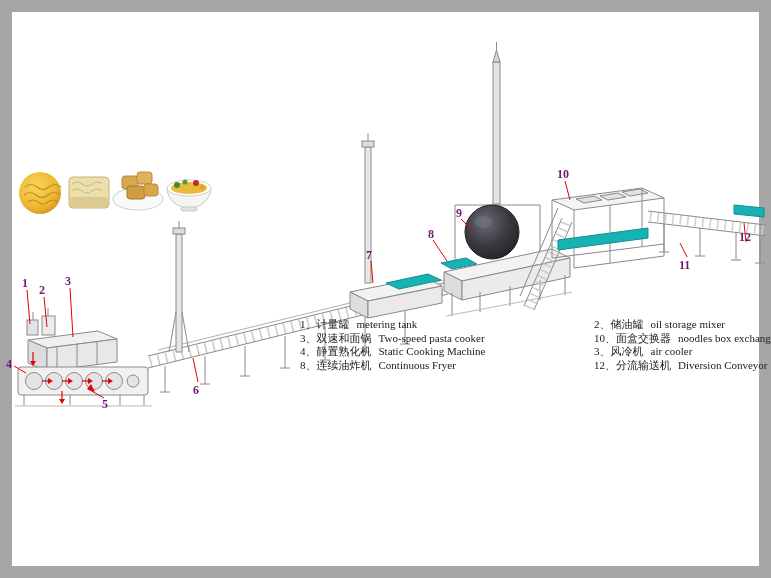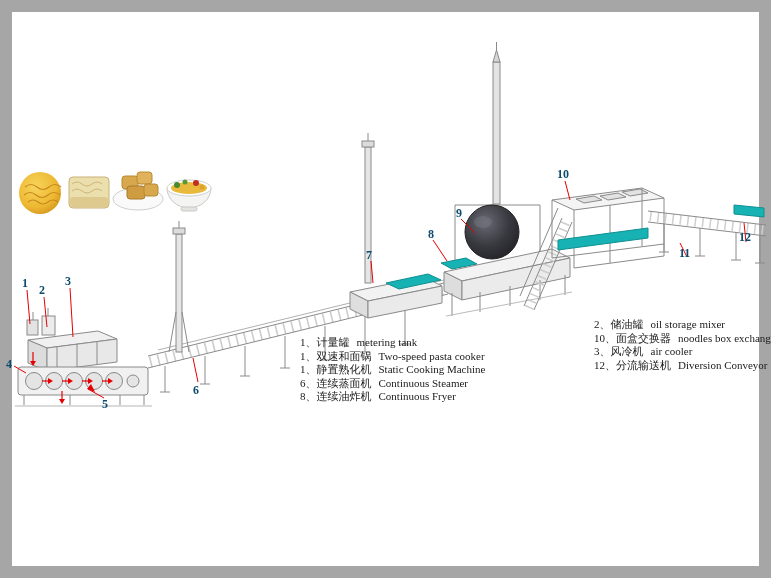--- a/index.html
+++ b/index.html
@@ -11,33 +11,33 @@
   }
   .stage { position:relative; width:771px; height:578px; background:#a6a6a6; overflow:hidden; }
   .canvas {
     position:absolute; left:12px; top:12px; width:747px; height:554px;
     background:#ffffff;
   }
   svg.art { position:absolute; left:0; top:0; z-index:2; }
   .callout-layer { position:absolute; left:0; top:0; width:771px; height:578px; z-index:4; }
   .callout {
     position:absolute;
-    color:#0c4a6e;
+    color:#701a75;
     font-family:"Liberation Serif","DejaVu Serif",serif;
     font-weight:bold;
     font-size:12px; line-height:12px;
   }
   .legend {
     position:absolute; z-index:4;
     color:#1a1a1a;
     font-family:"Liberation Serif","DejaVu Serif",serif;
     font-size:11px; line-height:13.5px;
     white-space:nowrap;
   }
-  .legend-left  { left:300px; top:336px; }
+  .legend-left  { left:300px; top:318px; }
   .legend-right { left:594px; top:318px; }
   .legend .zh { margin-right:7px; }
 </style>
 </head>
 <body>
 
 <div class="stage">
   <div class="canvas"></div>
 
   <svg class="art" width="771" height="578" viewBox="0 0 771 578">
@@ -245,29 +245,28 @@
       <div class="callout" style="left: 22px; top: 277px;">1</div>
       <div class="callout" style="left: 39px; top: 284px;">2</div>
       <div class="callout" style="left: 65px; top: 275px;">3</div>
       <div class="callout" style="left: 6px; top: 358px;">4</div>
       <div class="callout" style="left: 102px; top: 398px;">5</div>
       <div class="callout" style="left: 193px; top: 384px;">6</div>
       <div class="callout" style="left: 366px; top: 249px;">7</div>
       <div class="callout" style="left: 428px; top: 228px;">8</div>
       <div class="callout" style="left: 456px; top: 207px;">9</div>
       <div class="callout" style="left: 557px; top: 168px;">10</div>
-      <div class="callout" style="left: 679px; top: 247px;">11</div>
+      <div class="callout" style="left: 679px; top: 259px;">11</div>
       <div class="callout" style="left: 739px; top: 231px;">12</div>
     </div>
 
   <div class="legend legend-left">
       <div class="legend-row"><span class="zh">1、计量罐</span><span class="en">metering tank</span></div>
-      <div class="legend-row"><span class="zh">1、双速和面锅</span><span class="en">Two-speed pasta cooker</span></div>
-      <div class="legend-row"><span class="zh">1、静置熟化机</span><span class="en">Static Cooking Machine</span></div>
-      <div class="legend-row"><span class="zh">6、连续蒸面机</span><span class="en">Continuous Steamer</span></div>
+      <div class="legend-row"><span class="zh">3、双速和面锅</span><span class="en">Two-speed pasta cooker</span></div>
+      <div class="legend-row"><span class="zh">4、静置熟化机</span><span class="en">Static Cooking Machine</span></div>
       <div class="legend-row"><span class="zh">8、连续油炸机</span><span class="en">Continuous Fryer</span></div>
     </div>
   <div class="legend legend-right">
       <div class="legend-row"><span class="zh">2、储油罐</span><span class="en">oil storage mixer</span></div>
       <div class="legend-row"><span class="zh">10、面盒交换器</span><span class="en">noodles box exchanger</span></div>
       <div class="legend-row"><span class="zh">3、风冷机</span><span class="en">air cooler</span></div>
       <div class="legend-row"><span class="zh">12、分流输送机</span><span class="en">Diversion Conveyor</span></div>
     </div>
 </div>
 

